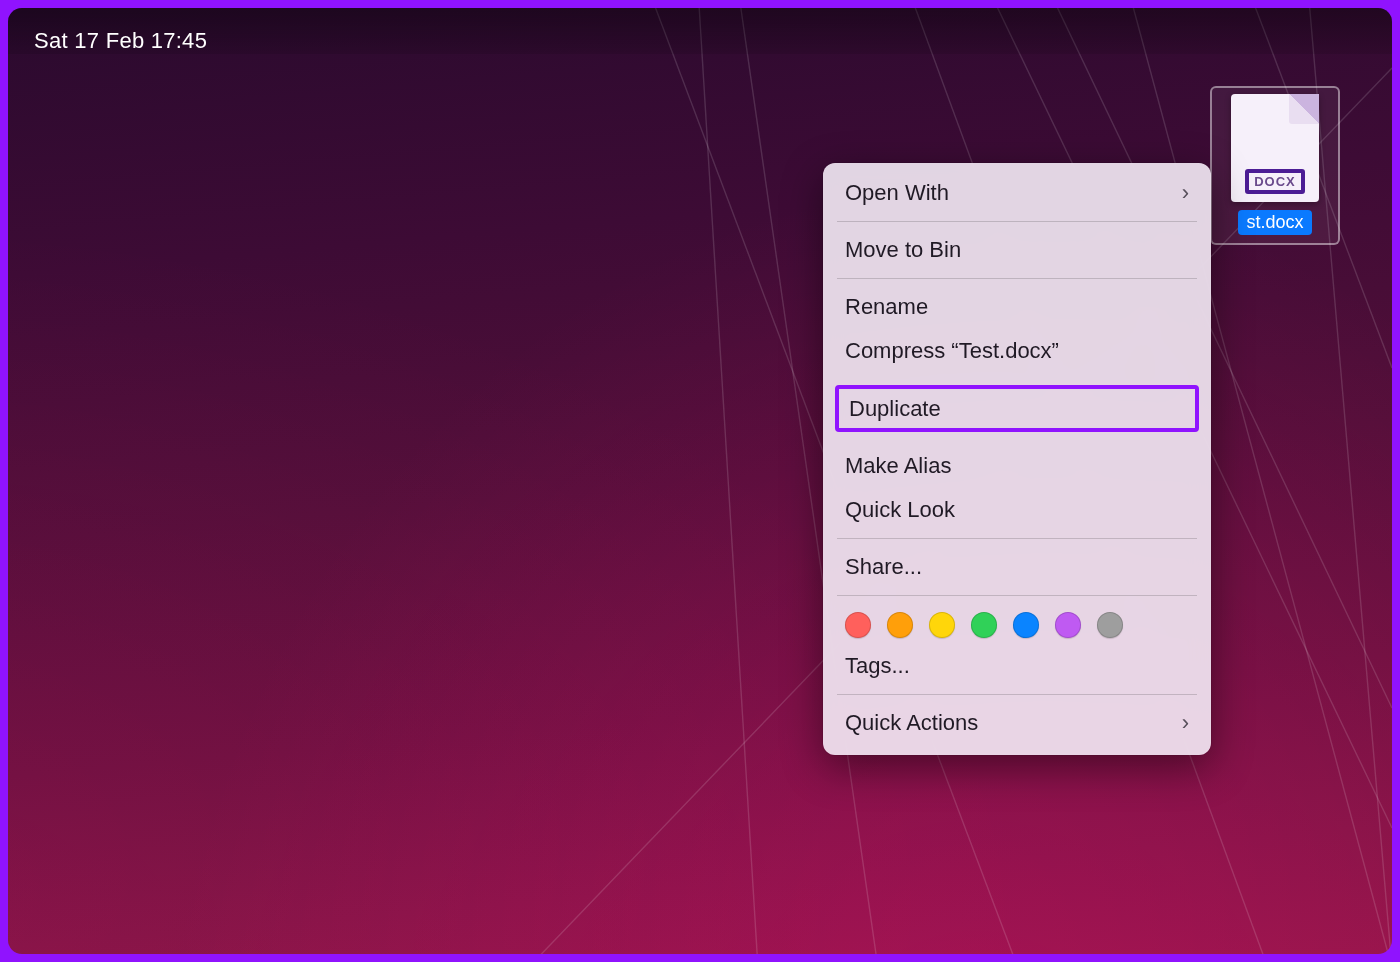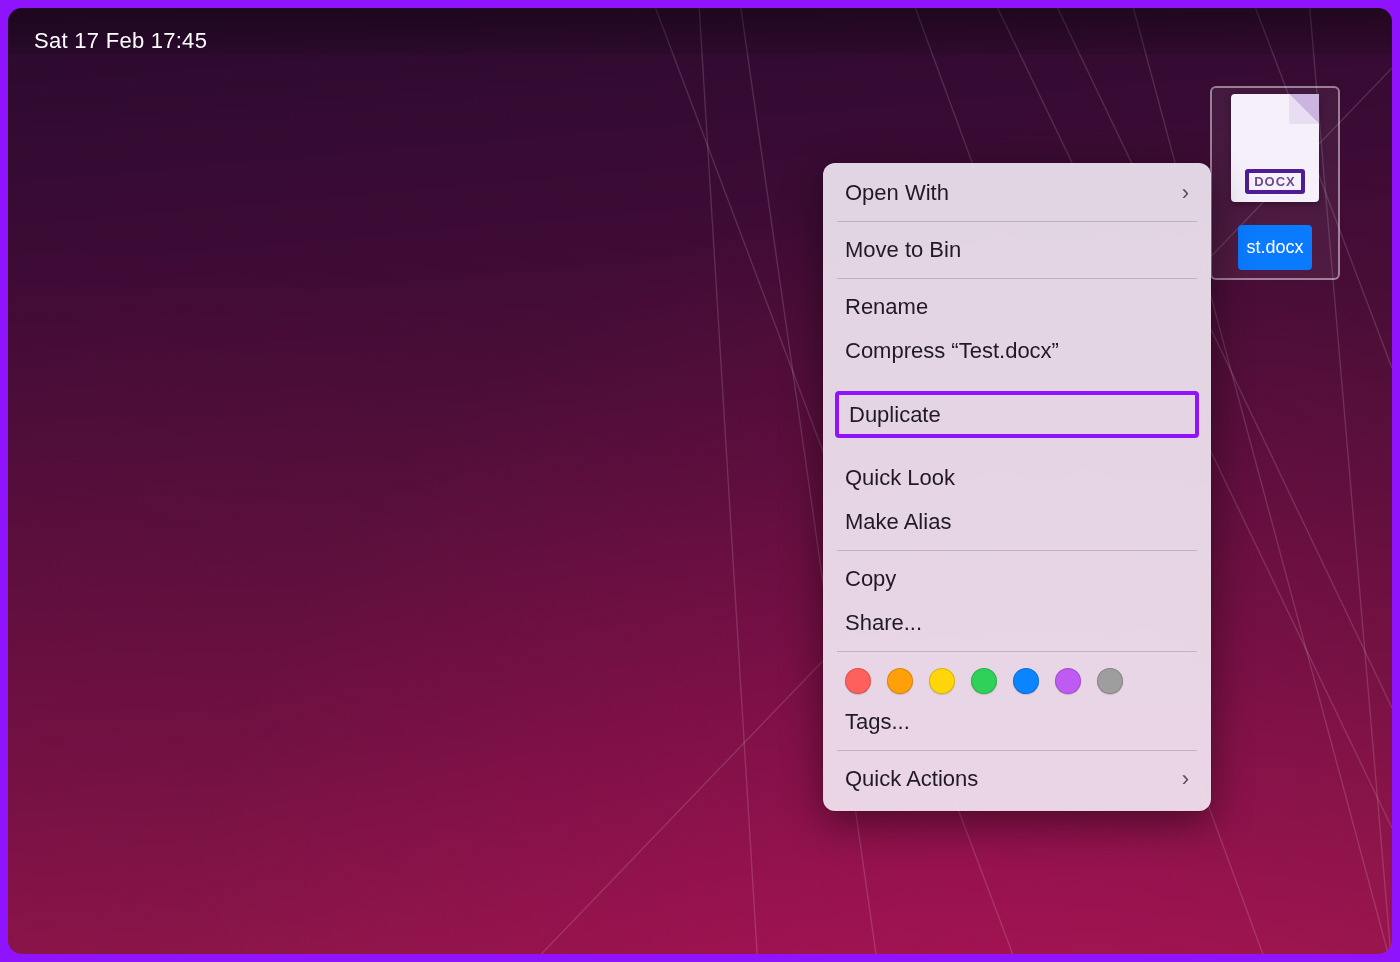--- a/index.html
+++ b/index.html
@@ -47,21 +47,21 @@
     display:flex; align-items:flex-end; justify-content:center;
     box-shadow: 0 2px 6px rgba(0,0,0,0.3);
   }
   .file .doc::after{
     content:""; position:absolute; top:0; right:0; width:30px; height:30px;
     background: linear-gradient(225deg, #cbb4df 49.5%, #e9def1 50%);
     border-bottom-left-radius:3px;
   }
   .file .doc .ext { font-size:13px; font-weight:700; letter-spacing:1px; color:#6a4a8c; margin-bottom:8px; border:4px solid #4c1d95; padding:1px 5px; border-radius:3px; }
   .file .label {
-    margin-top:23px; font-size:18px; color:#fff; padding:12px 8px;
+    margin-top:8px; font-size:18px; color:#fff; padding:2px 8px;
     background:#0a7aff; border-radius:4px;text-align:right;
   }
 
   
   .ctxmenu {
     position:absolute; top:155px; left:815px; width:388px;
     background: rgba(244, 235, 246, 0.90);
     backdrop-filter: blur(10px);
     border-radius:12px;
     box-shadow: 0 12px 40px rgba(0,0,0,0.45), 0 0 0 1px rgba(0,0,0,0.08);
@@ -69,21 +69,21 @@
     color:#201a25;
     font-size:22px;
   }
   .ctxmenu .row {
     display:flex; align-items:center; justify-content:space-between;
     padding:6px 22px; line-height:1.45;
   }
   .ctxmenu .sep { height:1px; background: rgba(0,0,0,0.16); margin:6px 14px; }
   .ctxmenu .chev { font-size:22px; color:#57505b; }
   .ctxmenu .highlighted {
-    margin:18px 12px; padding:4px 10px;
+    margin:12px 12px; padding:4px 10px;
     border:4px solid #9013fe; border-radius:4px;
   }
   .ctxmenu .swatches { display:flex; gap:16px; padding:10px 22px 6px; }
   .ctxmenu .swatches .sw { width:26px; height:26px; border-radius:50%; box-shadow: inset 0 0 0 1px rgba(0,0,0,0.15), 0 1px 1px rgba(0,0,0,0.15); }
 </style>
 </head>
 <body>
 
 <div class="frame" data-interactable="false">
   <div class="desktop" data-interactable="true">
@@ -179,29 +179,26 @@
       <div class="row" data-interactable="true">
         <span data-interactable="false">Rename</span>
       </div>
       <div class="row" data-interactable="true">
         <span data-interactable="false">Compress “Test.docx”</span>
       </div>
       <div class="row highlighted" data-interactable="true">
         <span data-interactable="false">Duplicate</span>
       </div>
       <div class="row" data-interactable="true">
+        <span data-interactable="false">Make Alias</span>
+      </div>
+      <div class="row" data-interactable="true">
         <span data-interactable="false">Quick Look</span>
       </div>
-      <div class="row" data-interactable="true">
-        <span data-interactable="false">Make Alias</span>
-      </div>
-      <div class="sep" data-interactable="false"></div>
-      <div class="row" data-interactable="true">
-        <span data-interactable="false">Copy</span>
-      </div>
+      <div class="sep" data-interactable="false"></div>
       <div class="row" data-interactable="true">
         <span data-interactable="false">Share...</span>
       </div>
       <div class="sep" data-interactable="false"></div>
       <div class="swatches" data-interactable="false">
         <span class="sw" data-interactable="true" style="background: rgb(255, 96, 92);"></span>
         <span class="sw" data-interactable="true" style="background: rgb(255, 159, 10);"></span>
         <span class="sw" data-interactable="true" style="background: rgb(255, 214, 10);"></span>
         <span class="sw" data-interactable="true" style="background: rgb(48, 209, 88);"></span>
         <span class="sw" data-interactable="true" style="background: rgb(10, 132, 255);"></span>

